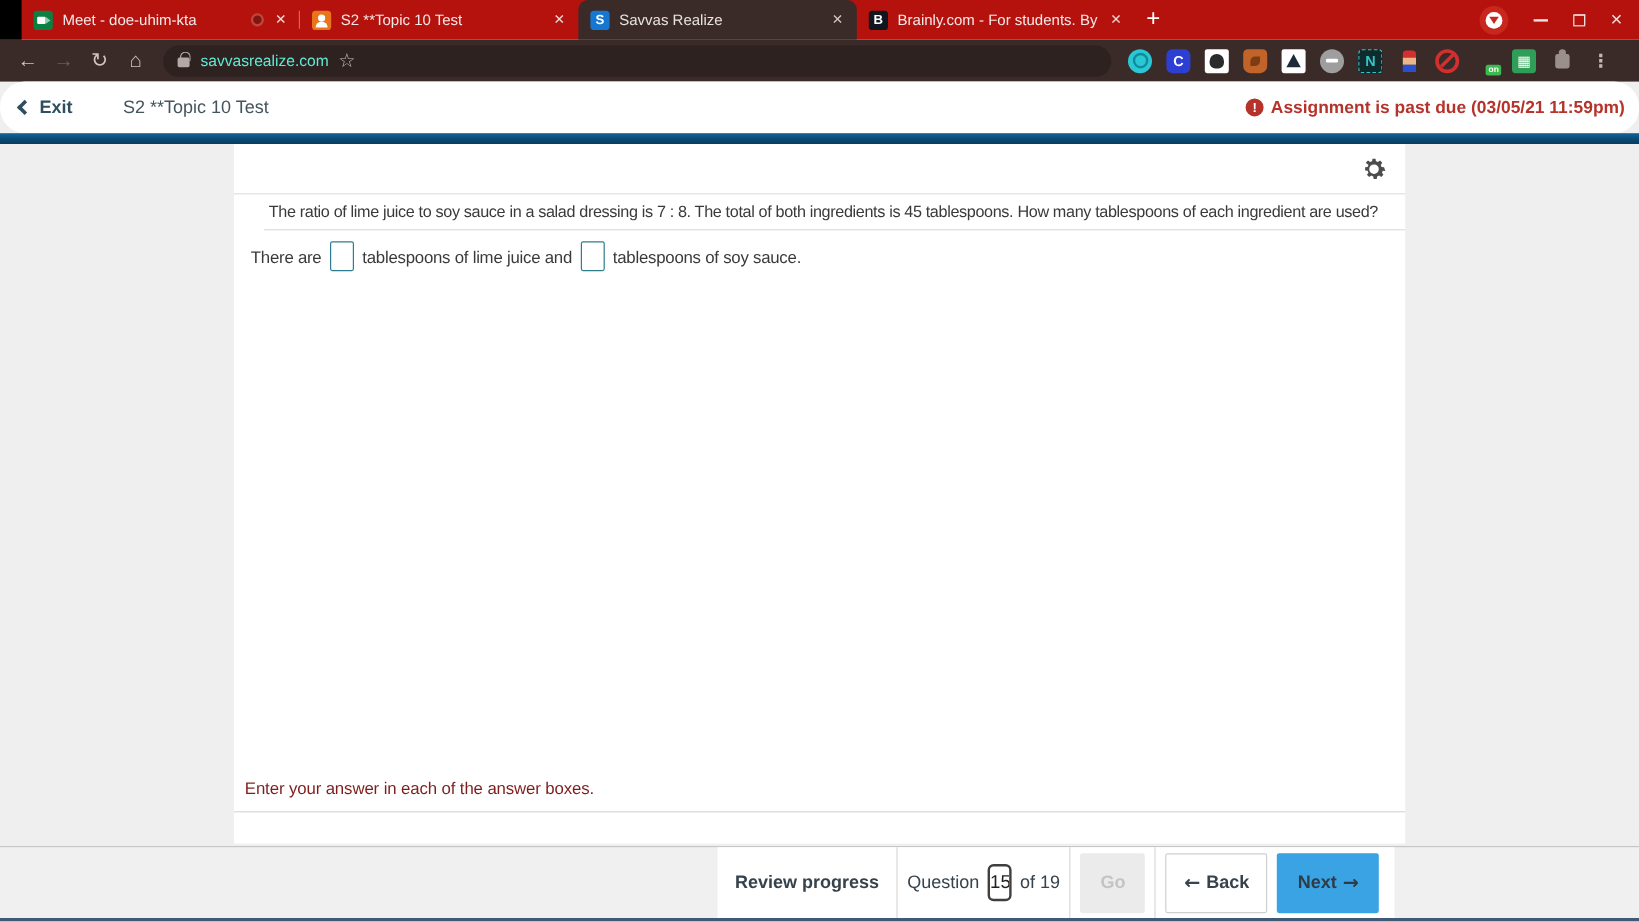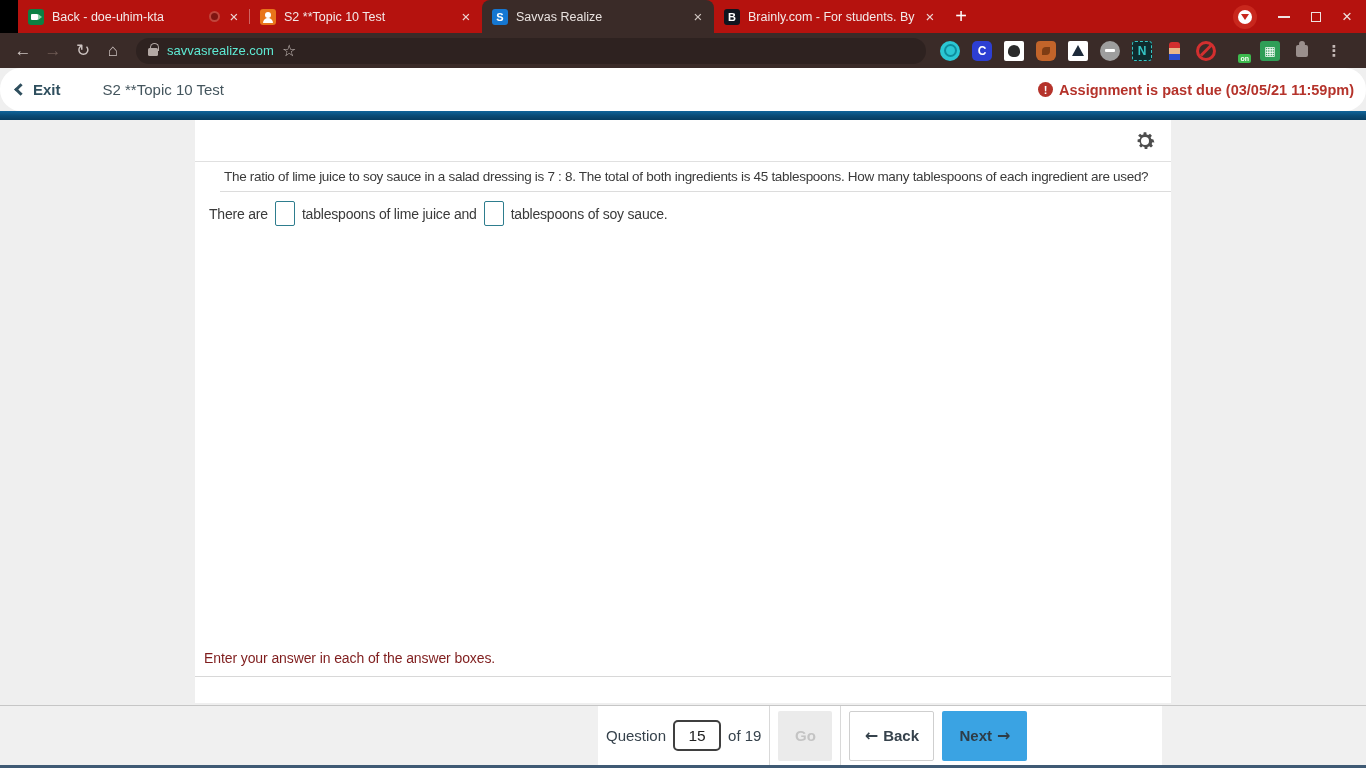--- a/index.html
+++ b/index.html
@@ -108,42 +108,42 @@
   .panel-bottom-pad { flex:none; height:26px; }
 
   
   .footer { height:60px; background:#f0f0f0; border-top:1px solid #c6c6c6; position:relative; }
   .footer-bar { position:absolute; left:598px; top:0; width:564px; height:59px; background:#fff;
                 display:flex; align-items:center; }
   .review-cell { width:150px; height:100%; border-right:1px solid #d9d9d9; display:flex; align-items:center;
                  justify-content:center; color:#36424c; font-size:15px; font-weight:bold; flex:none; }
   .question-cell { height:100%; border-right:1px solid #d9d9d9; display:flex; align-items:center; padding:0 8px; flex:none; }
   .q-label { color:#36424c; font-size:15px; margin-right:7px; }
-  .q-input { width:48px; height:31px; border:2px solid #3f3f3f; border-radius:5px; font-size:15.5px; text-align:center;
+  .q-input { width:20px; height:31px; border:2px solid #3f3f3f; border-radius:5px; font-size:15.5px; text-align:center;
              color:#222; font-family:inherit; outline:none; }
   .q-of { color:#36424c; font-size:15px; margin-left:7px; }
   .go-btn { width:54px; height:50px; background:#ebebeb; border:none; border-radius:2px; color:#c4c4c4;
             font-size:15px; font-weight:bold; margin:0 8px; flex:none; }
   .v-div { width:1px; height:59px; background:#d9d9d9; flex:none; }
   .back-btn { width:85px; height:50px; background:#fff; border:1px solid #cfcfcf; border-radius:2px; color:#36424c;
               font-size:15px; font-weight:bold; margin:0 8px; display:flex; align-items:center; justify-content:center; gap:5px; flex:none; }
   .next-btn { width:85px; height:50px; background:#3aa3e3; border:none; border-radius:2px; color:#2e3c47;
               font-size:15px; font-weight:bold; display:flex; align-items:center; justify-content:center; gap:5px; flex:none; }
   .arrow-glyph { font-size:16px; font-weight:bold; font-family:"DejaVu Sans",sans-serif; }
   .bottom-edge { height:3px; background:#3f5a74; }
 </style>
 </head>
 <body>
 
 <div class="tabstrip">
   <div class="corner-black"></div>
 
   <div class="tab sep">
     <span class="favicon fav-meet"></span>
-    <span class="title">Back - doe-uhim-kta</span>
+    <span class="title">Meet - doe-uhim-kta</span>
     <span class="rec-dot"></span>
     <span class="close">×</span>
   </div>
 
   <div class="tab">
     <span class="favicon fav-class"></span>
     <span class="title">S2 **Topic 10 Test</span>
     <span class="close">×</span>
   </div>
 
@@ -246,20 +246,21 @@
 
     <div class="instruction-row">
       <span class="instruction-text">Enter your answer in each of the answer boxes.</span>
     </div>
     <div class="panel-bottom-pad"></div>
   </div>
 </div>
 
 <div class="footer">
   <div class="footer-bar">
+    <div class="review-cell">Review progress</div>
     <div class="question-cell">
       <span class="q-label">Question</span>
       <input class="q-input" value="15" style="">
       <span class="q-of">of 19</span>
     </div>
     <button class="go-btn" disabled="">Go</button>
     <div class="v-div"></div>
     <div class="back-btn">
       <span class="arrow-glyph">←</span>
       <span>Back</span>

